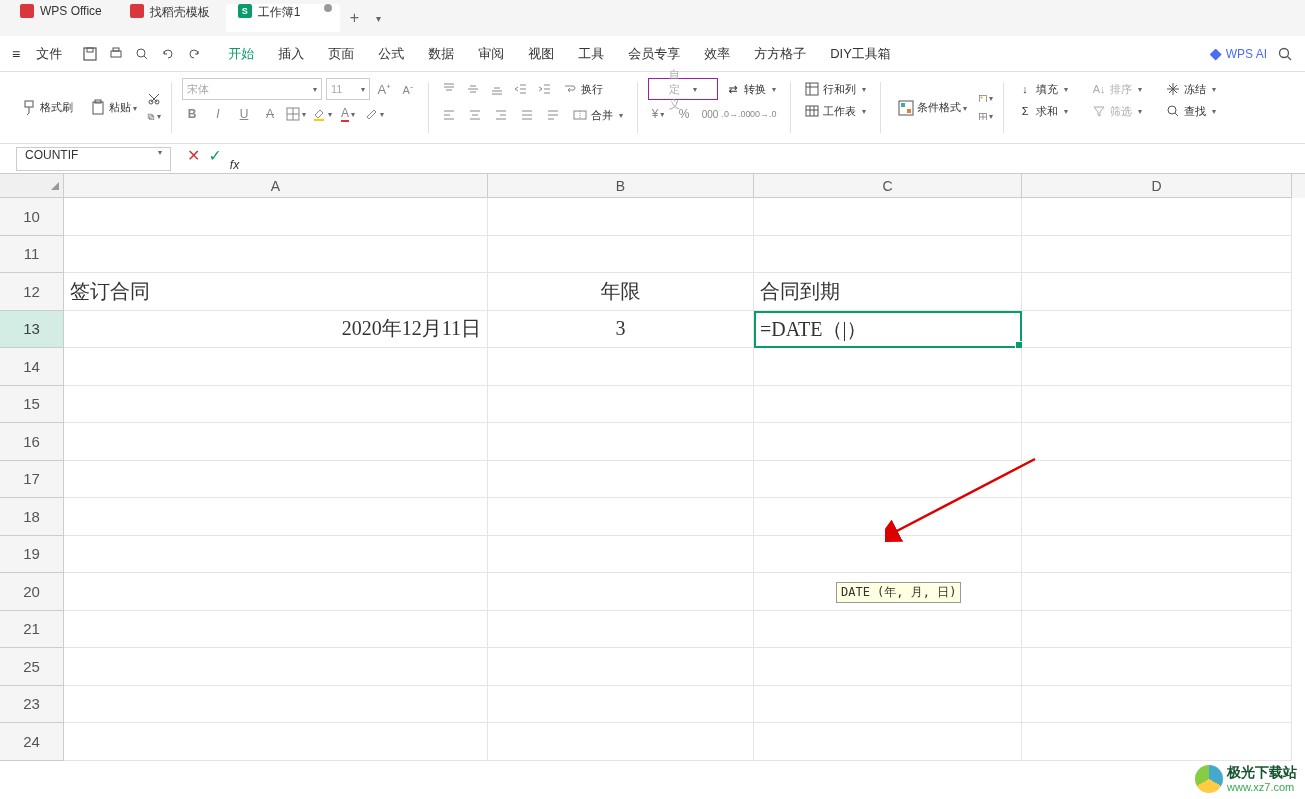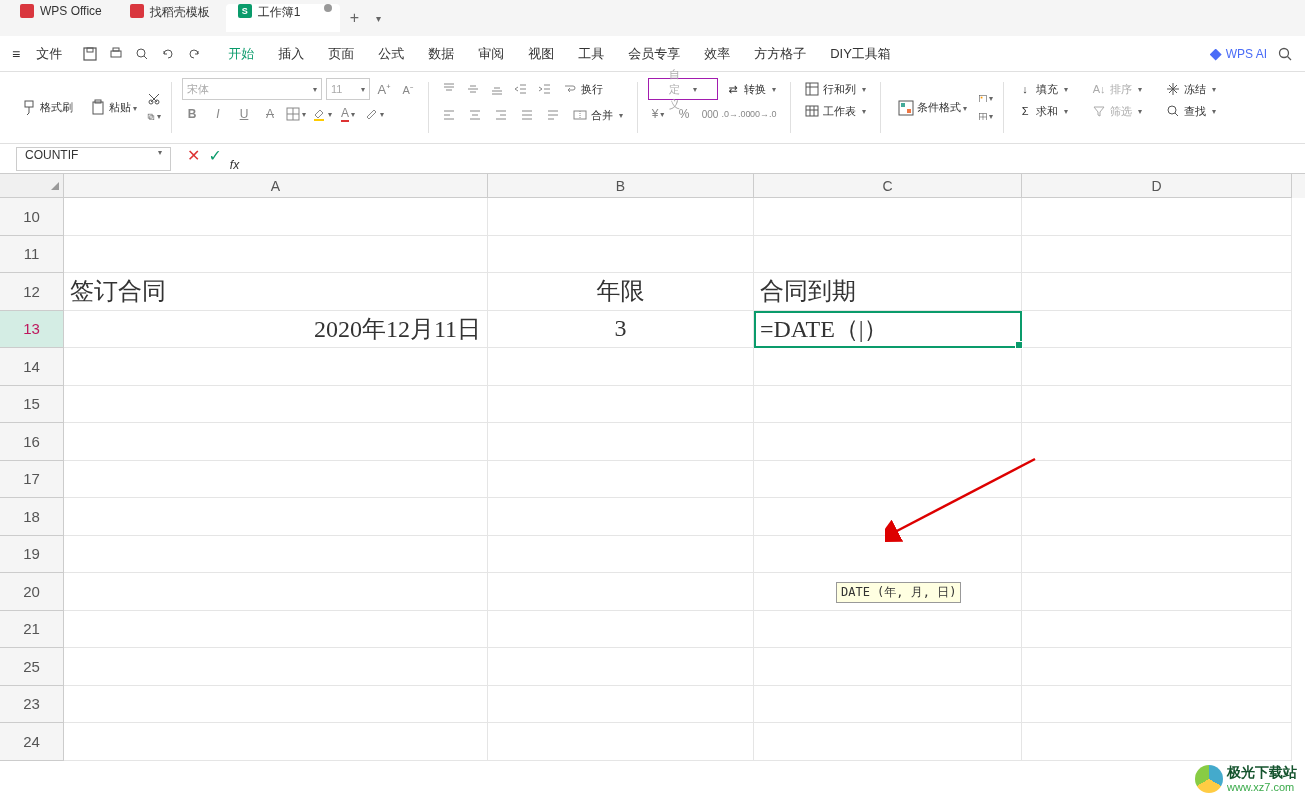--- a/index.html
+++ b/index.html
@@ -42,22 +42,22 @@
 .colhdr { display:flex; height:24px; background:#f5f5f5; }
 .corner { width:64px; border-right:1px solid #ccc; border-bottom:1px solid #ccc; background:#f0f0f0; display:flex; align-items:center; justify-content:flex-end; padding-right:4px; }
 .corner::after { content:""; width:0; height:0; border-left:8px solid transparent; border-bottom:8px solid #999; }
 .ch { border-right:1px solid #ccc; border-bottom:1px solid #ccc; display:flex; align-items:center; justify-content:center; font-size:14px; color:#555; }
 .ch-a { width:424px; }
 .ch-b { width:266px; }
 .ch-c { width:268px; }
 .ch-d { width:270px; }
 .row { display:flex; height:37.5px; }
 .rh { width:64px; border-right:1px solid #ccc; border-bottom:1px solid #ccc; background:#f5f5f5; display:flex; align-items:center; justify-content:center; font-size:15px; color:#555; }
-.rh.active { background:#d4ede4; color:#be185d; font-weight:500; }
-.cell { border-right:1px solid #e5e5e5; border-bottom:1px solid #e5e5e5; display:flex; align-items:center; padding:0 6px; font-size:24px; font-family:"SimSun","宋体",serif; }
+.rh.active { background:#d4ede4; color:#404040; font-weight:500; }
+.cell { border-right:1px solid #e5e5e5; border-bottom:1px solid #e5e5e5; display:flex; align-items:center; padding:0 6px; font-size:20px; font-family:"SimSun","宋体",serif; }
 .c-a { width:424px; }
 .c-b { width:266px; justify-content:center; }
 .c-c { width:268px; }
 .c-d { width:270px; }
 .selcell { border:2px solid #0a9b6b; padding:0 4px; position:relative; }
 .selcell::after { content:""; position:absolute; right:-3px; bottom:-3px; width:6px; height:6px; background:#0a9b6b; border:1px solid #fff; }
 .tooltip { position:absolute; left:836px; top:408px; border:1px solid #999; background:#ffffe1; font-size:12px; padding:1px 4px; font-family:"SimSun",monospace; }
 .arrow { position:absolute; left:885px; top:279px; pointer-events:none; }
 .watermark { position:absolute; right:8px; bottom:6px; font-size:13px; display:flex; align-items:center; gap:4px; }
 .wm-icon { width:28px; height:28px; border-radius:50%; background:conic-gradient(#4ac 0 120deg,#fc4 120deg 240deg,#8c4 240deg 360deg); }

